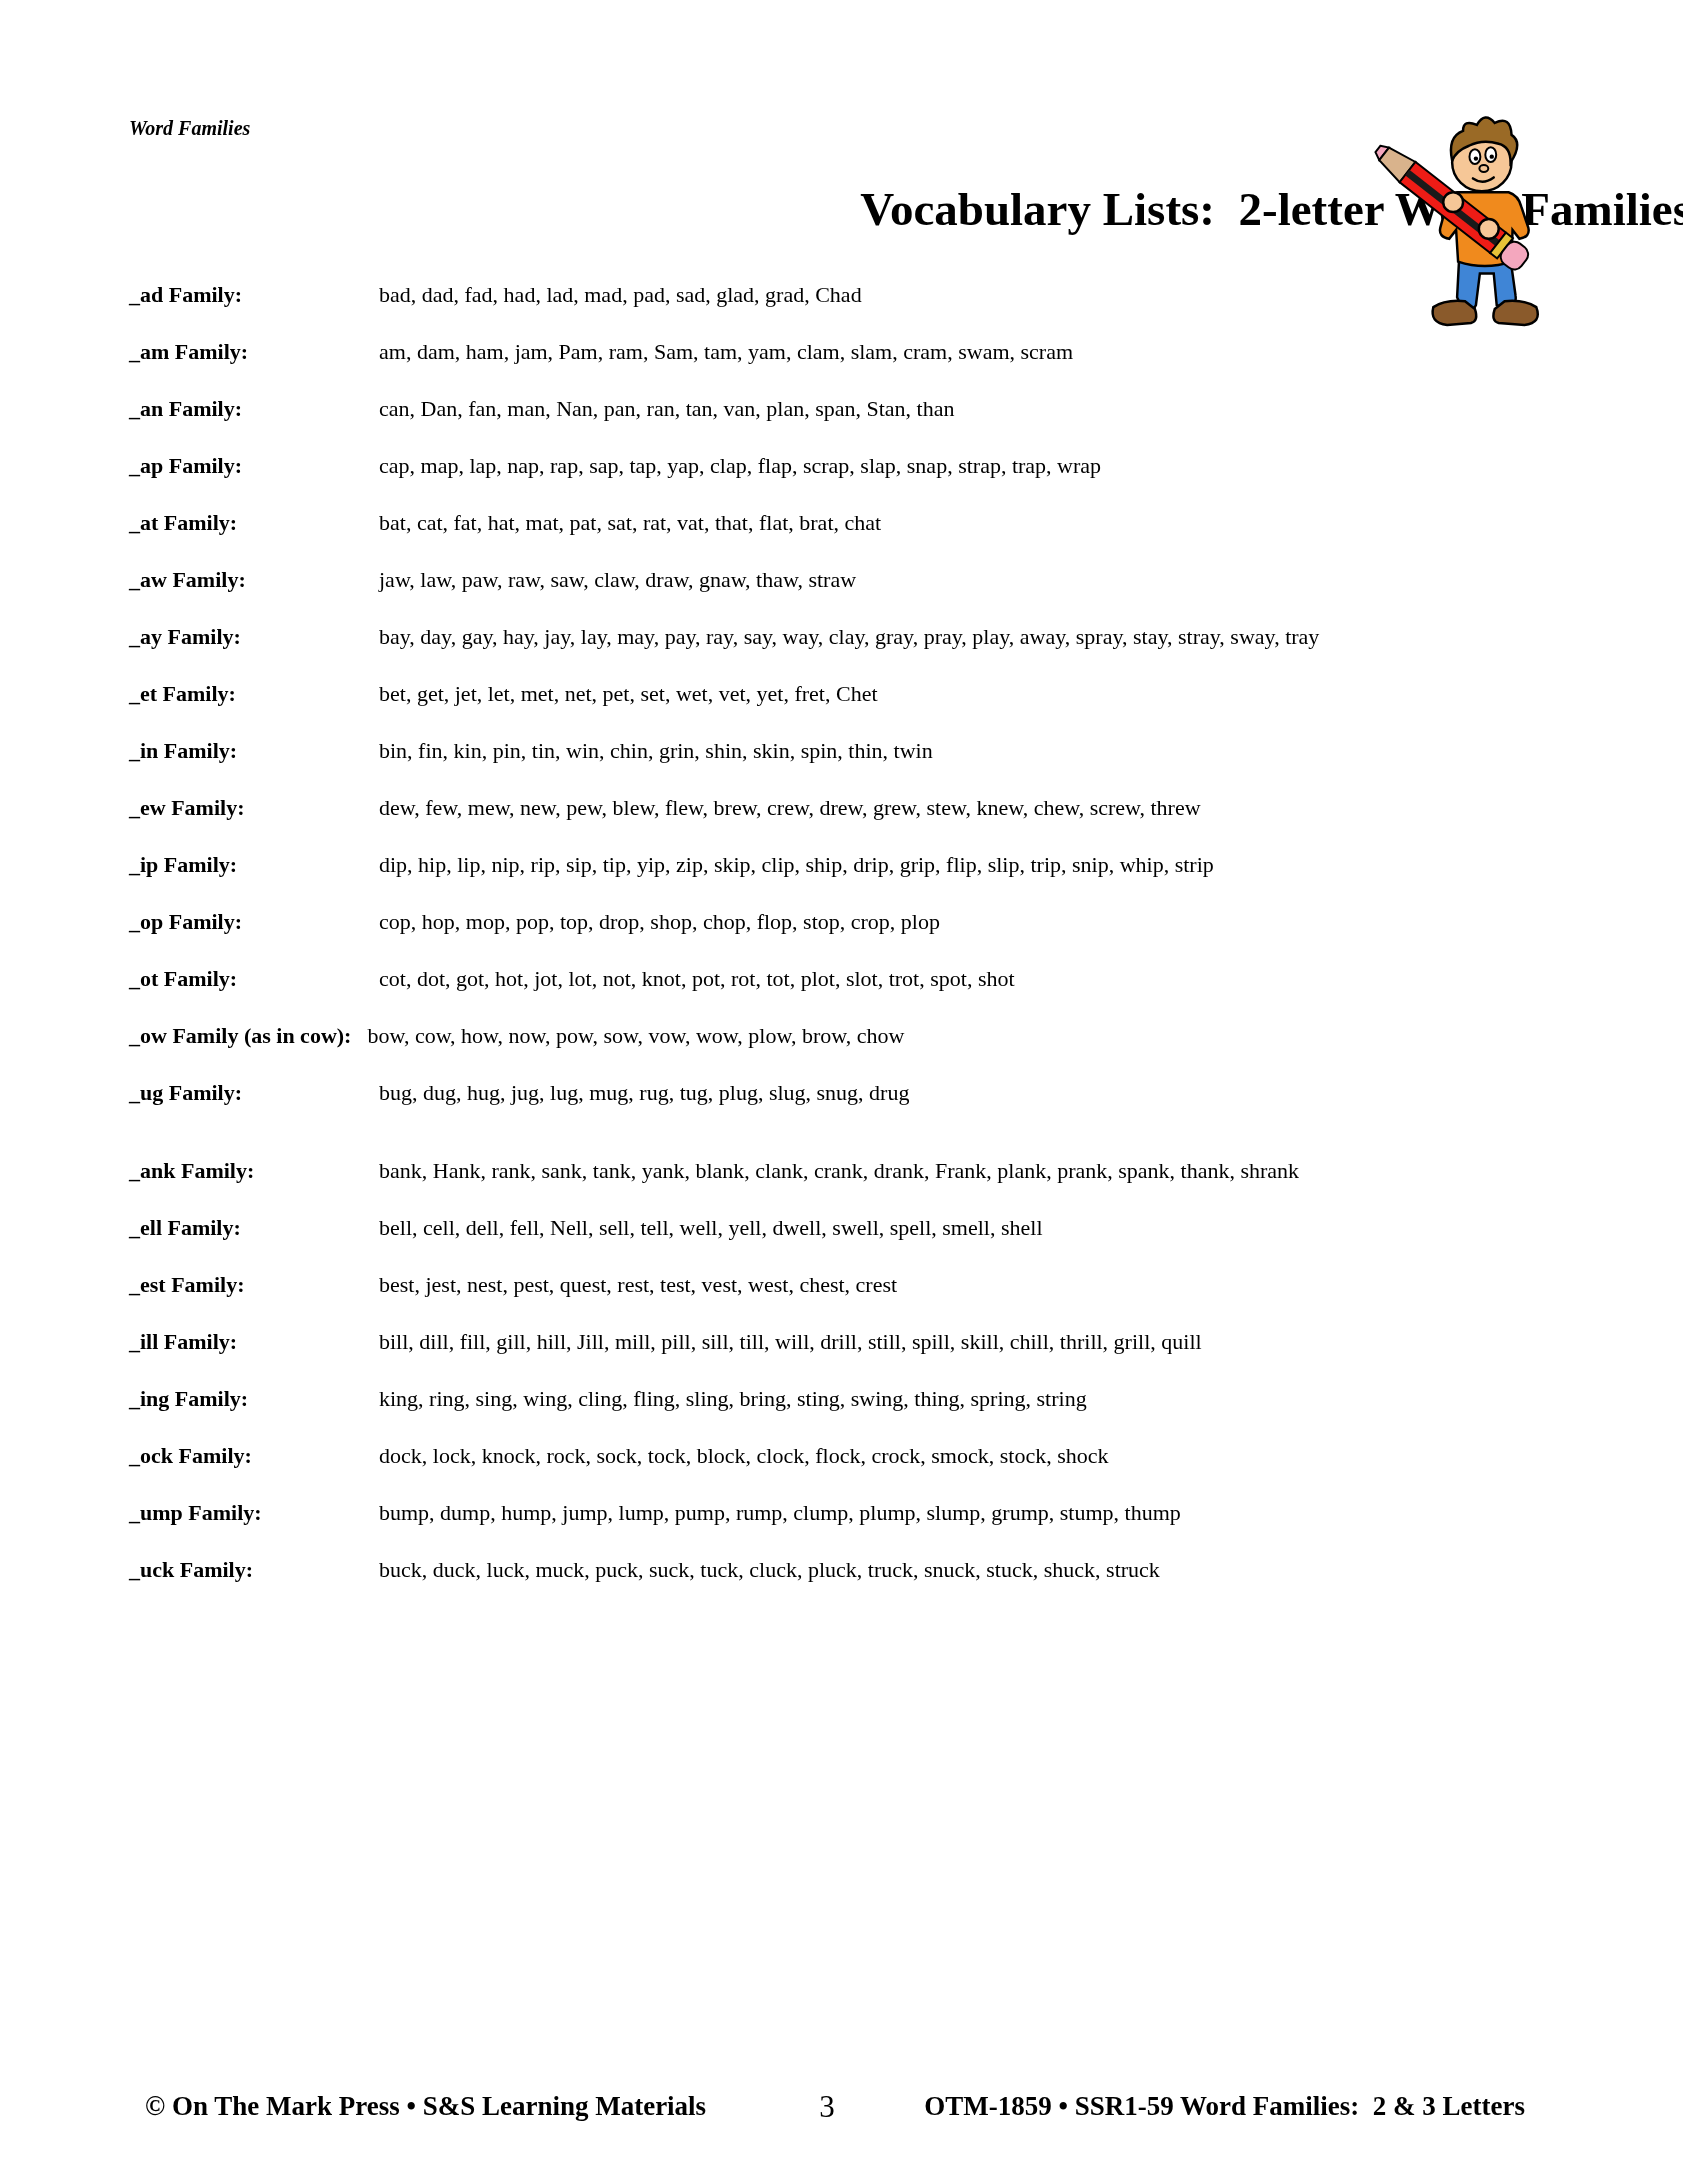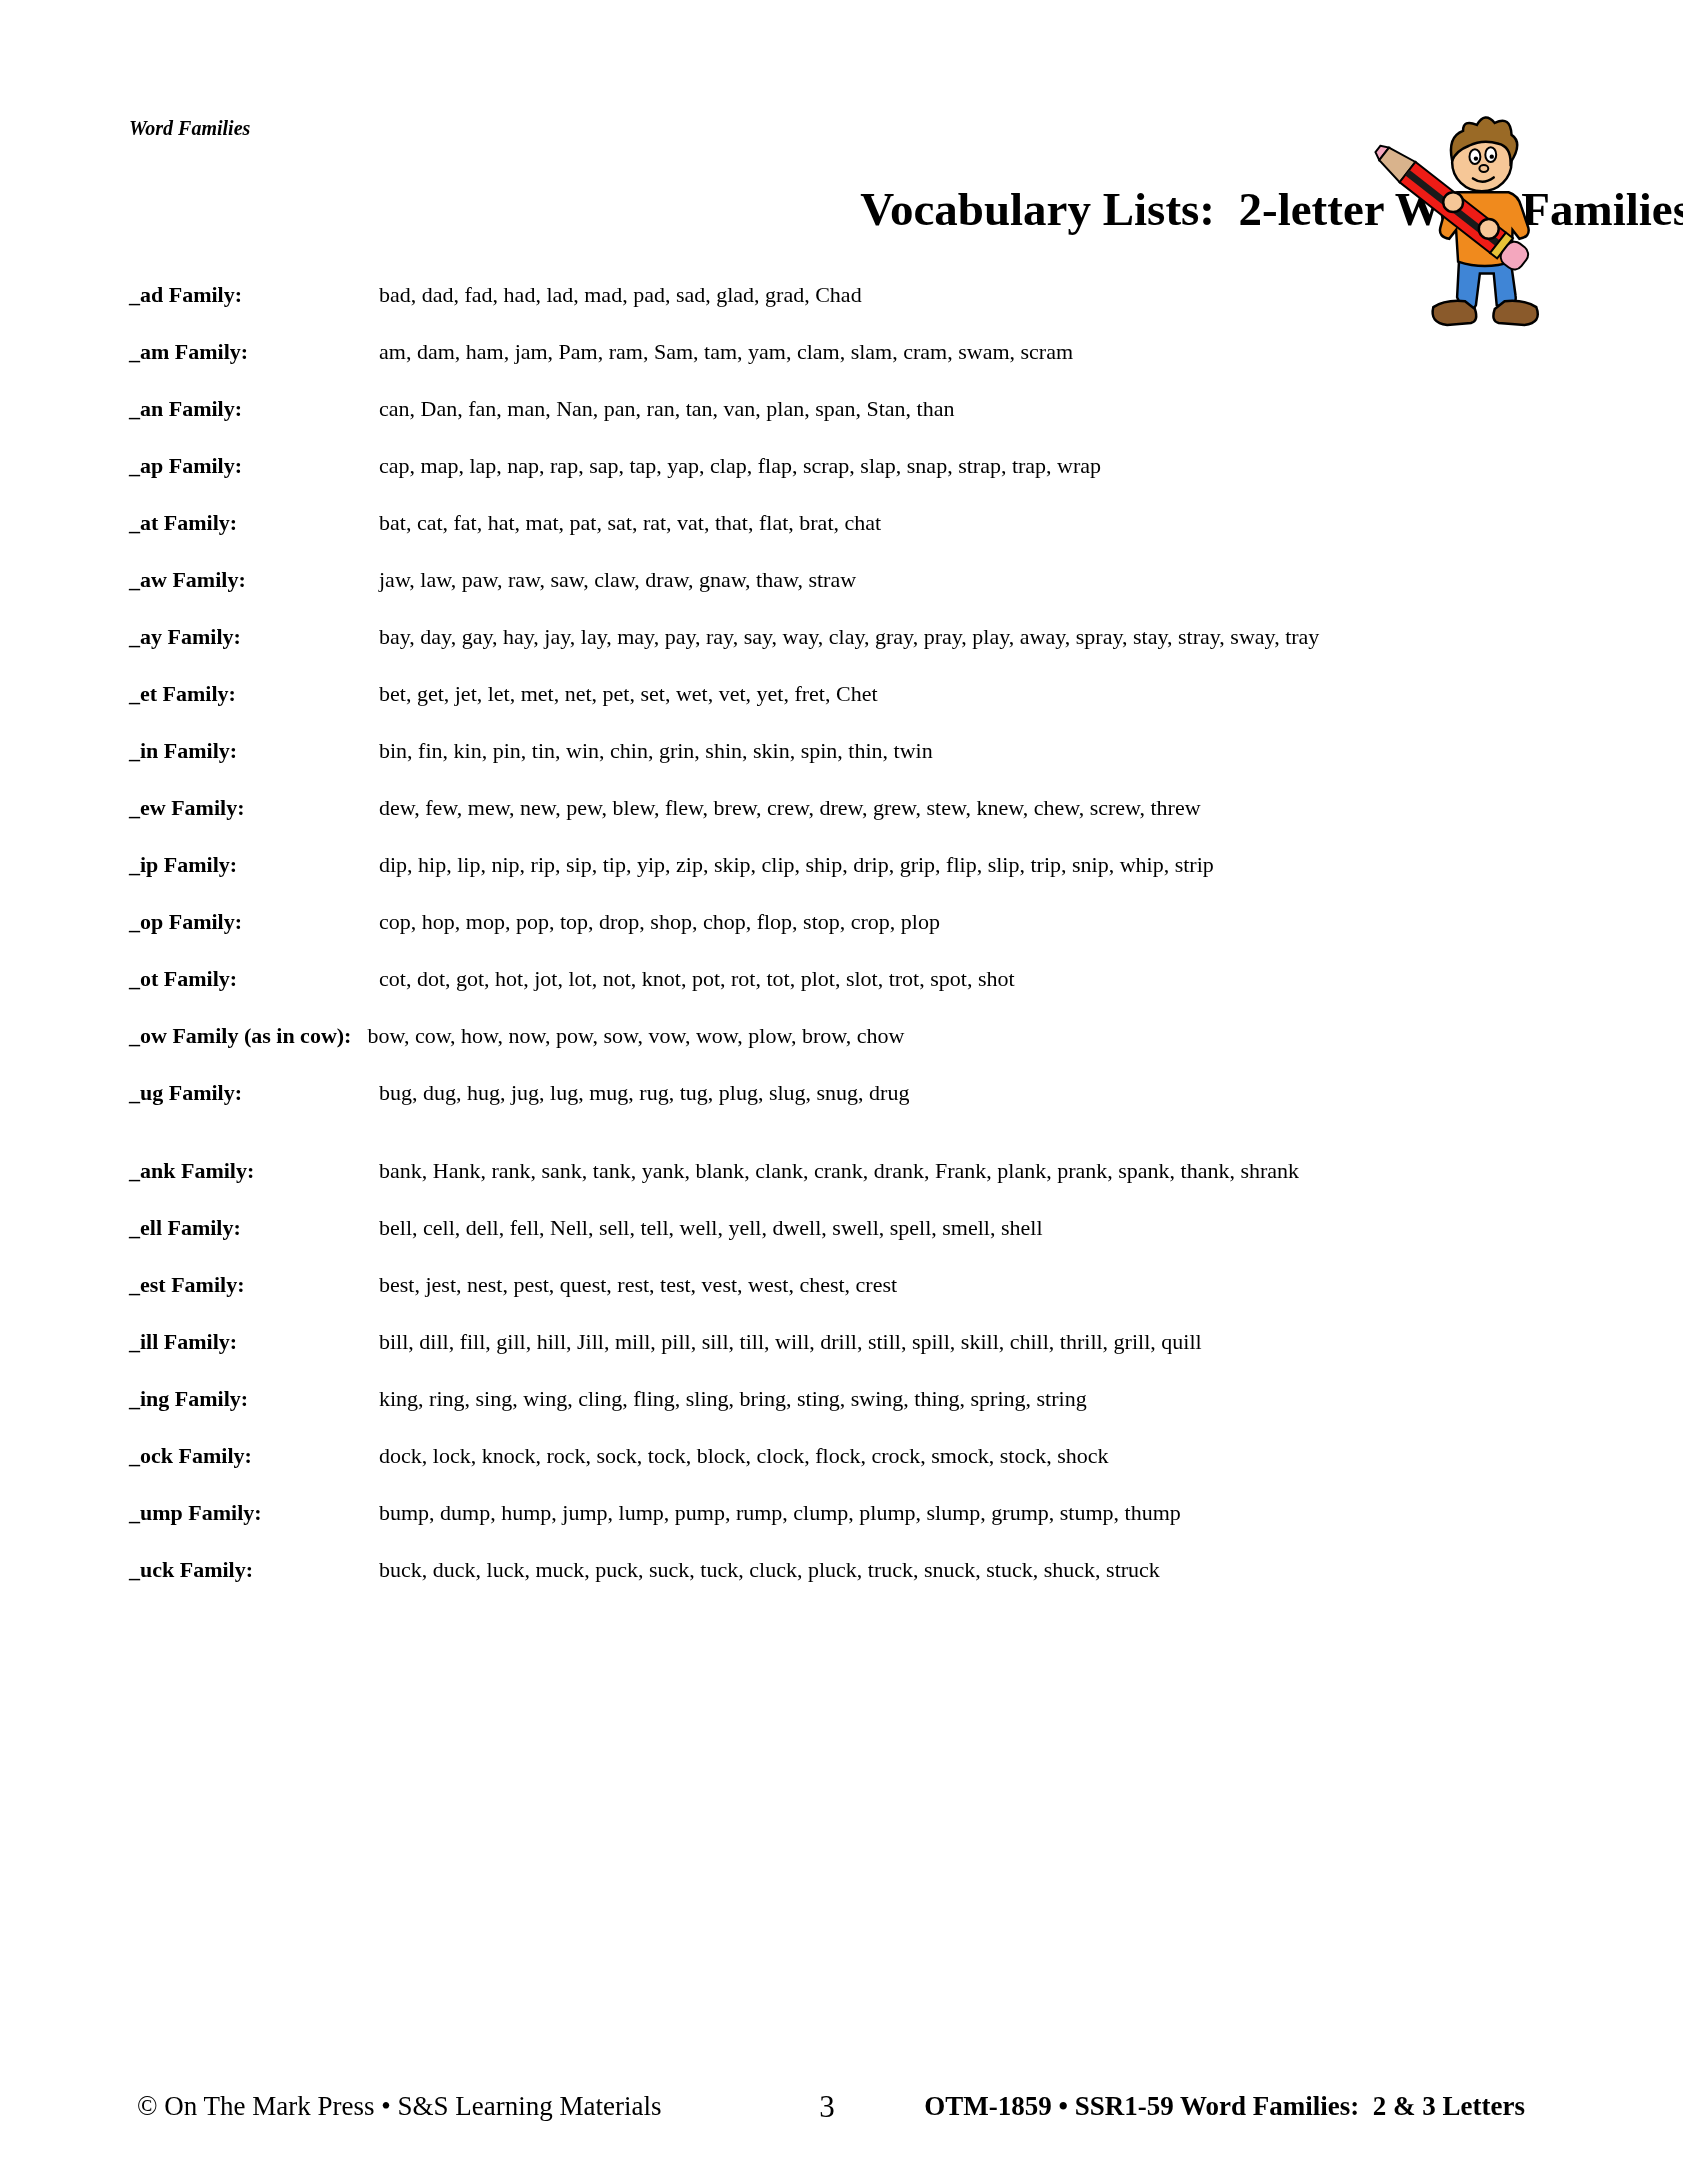--- a/index.html
+++ b/index.html
@@ -19,21 +19,21 @@
   .families { position:absolute; left:129px; top:275px; width:1406px; }
   .row {
     padding-left:250px; text-indent:-250px;
     font-size:22px; line-height:40px; margin:0 0 17px 0;
   }
   .row .label { font-weight:bold; display:inline-block; text-indent:0; width:250px; vertical-align:top; }
   .row.wide .label { width:auto; padding-right:16px; }
   .row.gap { margin-top:38px; }
   .words { }
   .footer { position:absolute; left:129px; right:158px; top:2091px; height:40px; font-size:27px; }
-  .footer .f-left  { position:absolute; left:8px; top:0; font-weight:normal; white-space:pre; }
+  .footer .f-left  { position:absolute; left:16px; top:0; font-weight:bold; white-space:pre; }
   .footer .f-right { position:absolute; right:0; top:0; font-weight:bold; white-space:pre;margin-left:44px; }
   .footer .f-page  { position:absolute; left:50%; transform:translateX(-50%); top:-2px; font-size:31px; }
 </style>
 </head>
 <body>
 
 <div class="page">
 
   <div class="eyebrow">Word Families</div>
 

